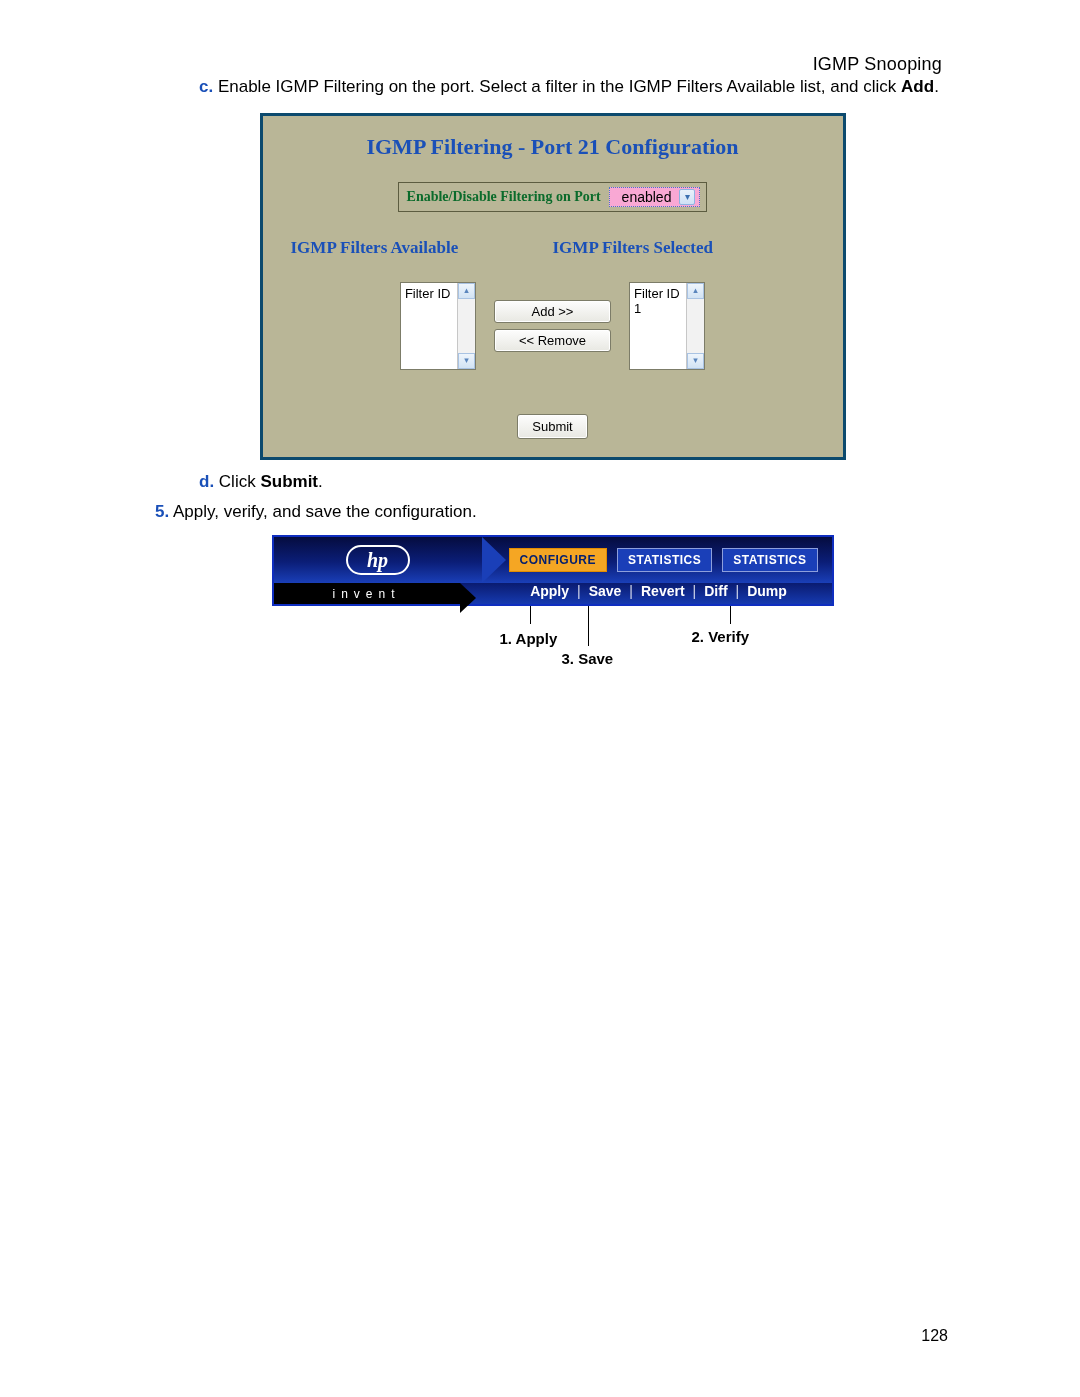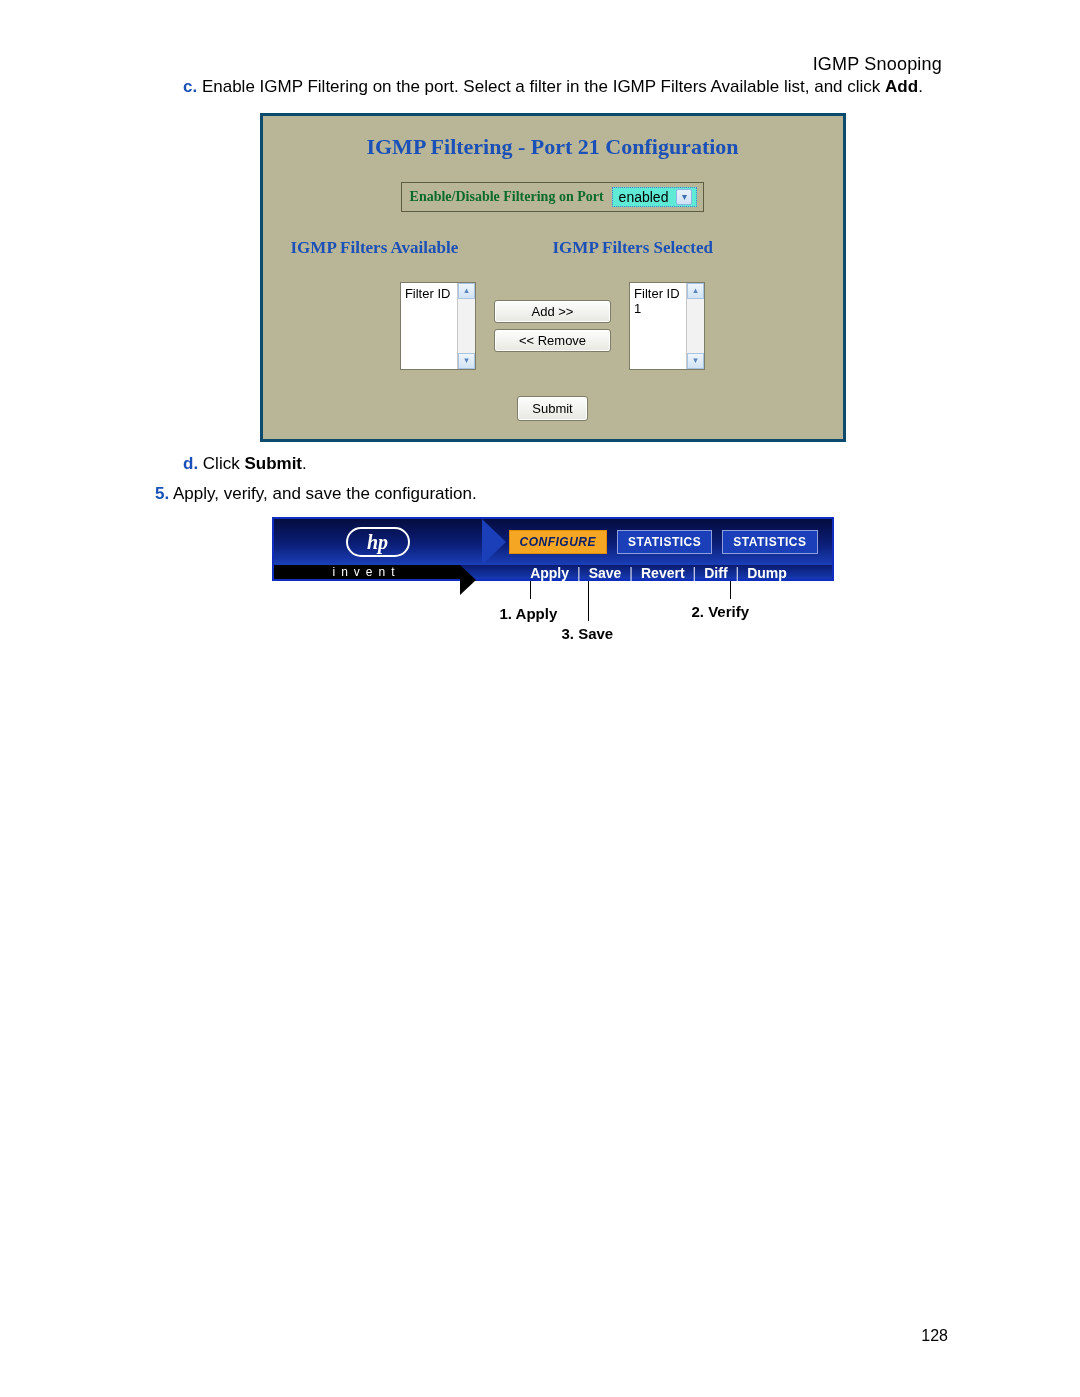--- a/index.html
+++ b/index.html
@@ -20,21 +20,21 @@
     font-family: "Segoe UI", "Helvetica Neue", Arial, sans-serif;
     font-weight: 300;
     font-size: 18px;
     letter-spacing: 0.2px;
     padding-right: 8px;
   }
   .step-line {
     font-family: "Segoe UI", "Helvetica Neue", Arial, sans-serif;
     font-size: 17px;
     line-height: 1.4;
-    margin-left: 28px;
+    margin-left: 44px;
     text-indent: -24px;
     padding-left: 24px;
   }
   .step-marker-c { color: #1a50b8; font-weight: bold; }
   .step-marker-d { color: #1a50b8; font-weight: bold; }
   .step-marker-5 { color: #1a50b8; font-weight: bold; }
   .bold { font-weight: bold; }
 
   
   .panel1 {
@@ -64,23 +64,23 @@
     font-family: Georgia, "Times New Roman", serif;
     font-size: 14px;
     font-weight: bold;
     padding: 6px 6px 6px 8px;
     align-self: center;
   }
   .enable-select {
     display: inline-flex;
     align-items: center;
     border: 1px dotted #4a76c8;
-    background: #5eead4;
+    background: #f9a8d4;
     margin: 4px 6px 4px 2px;
-    padding: 0 4px 0 6px;
+    padding: 0 4px 0 12px;
     font-size: 14px;
     font-family: Arial, sans-serif;
     color: #000;
   }
   .enable-select .chev {
     margin-left: 8px;
     width: 16px; height: 16px;
     background: linear-gradient(#e8f1fb,#cfe1f5);
     border: 1px solid #8eb4e3;
     border-radius: 2px;
@@ -101,21 +101,21 @@
     font-size: 17px;
     flex: 1;
     text-align: left;
   }
 
   .transfer-row {
     display: flex;
     justify-content: center;
     align-items: center;
     gap: 18px;
-    margin-bottom: 26px;
+    margin-bottom: 44px;
   }
   .listbox {
     display: flex;
     border: 1px solid #7c7c68;
   }
   .listbox .col {
     background: #fff;
     width: 56px;
     height: 86px;
     font-size: 13px;
@@ -195,25 +195,25 @@
     padding-right:14px;
   }
   .tab {
     padding: 4px 10px;
     border: 1px solid rgba(255,255,255,.5);
     font-size: 12px;
     font-weight: bold;
     letter-spacing: 0.5px;
     font-family: Arial,sans-serif;
   }
-  .tab-configure { background:#f5a623; color:#06206e; border-color:#e28c00;font-style:italic; }
+  .tab-configure { background:#f5a623; color:#06206e; border-color:#e28c00; }
   .tab-stats { background:#1a3fb8; color:#fff; }
   .tab-dash { background:#1a3fb8; color:#fff; }
   .nav-sub {
-    height: 14px;
+    height: 21px;
     display:flex;
   }
   .invent-zone {
     width: 186px;
     background: #000;
     color:#fff;
     font-size: 12px;
     letter-spacing: 6px;
     display:flex;align-items:center;justify-content:center;
     position:relative;

